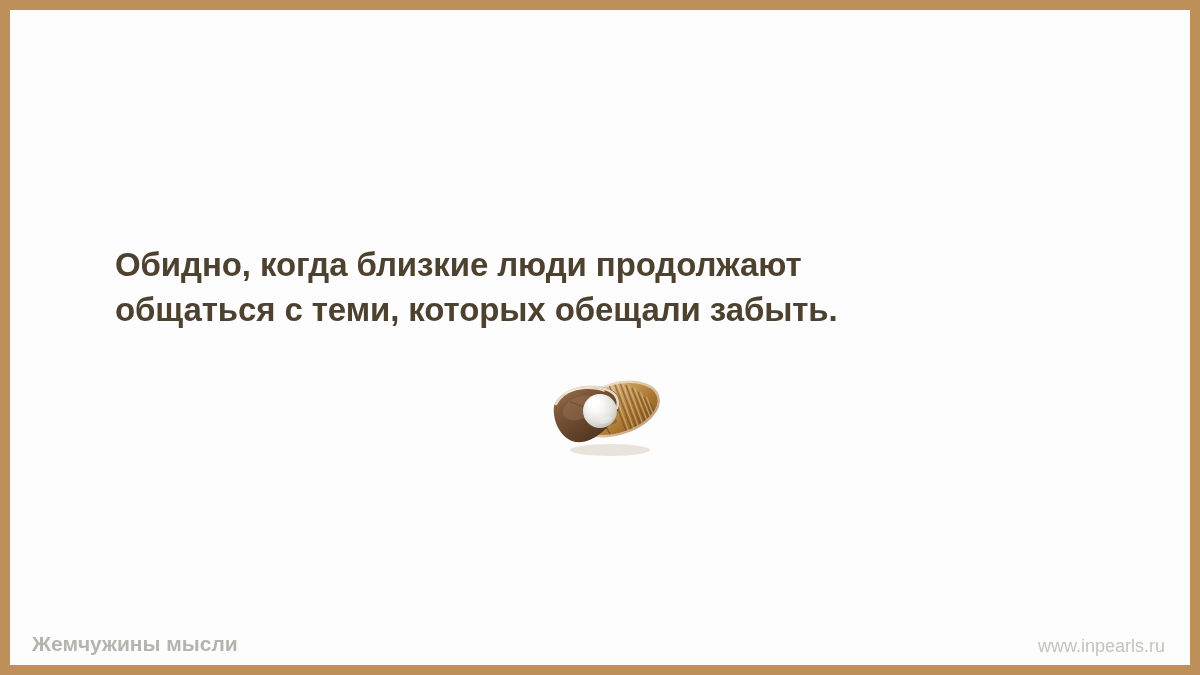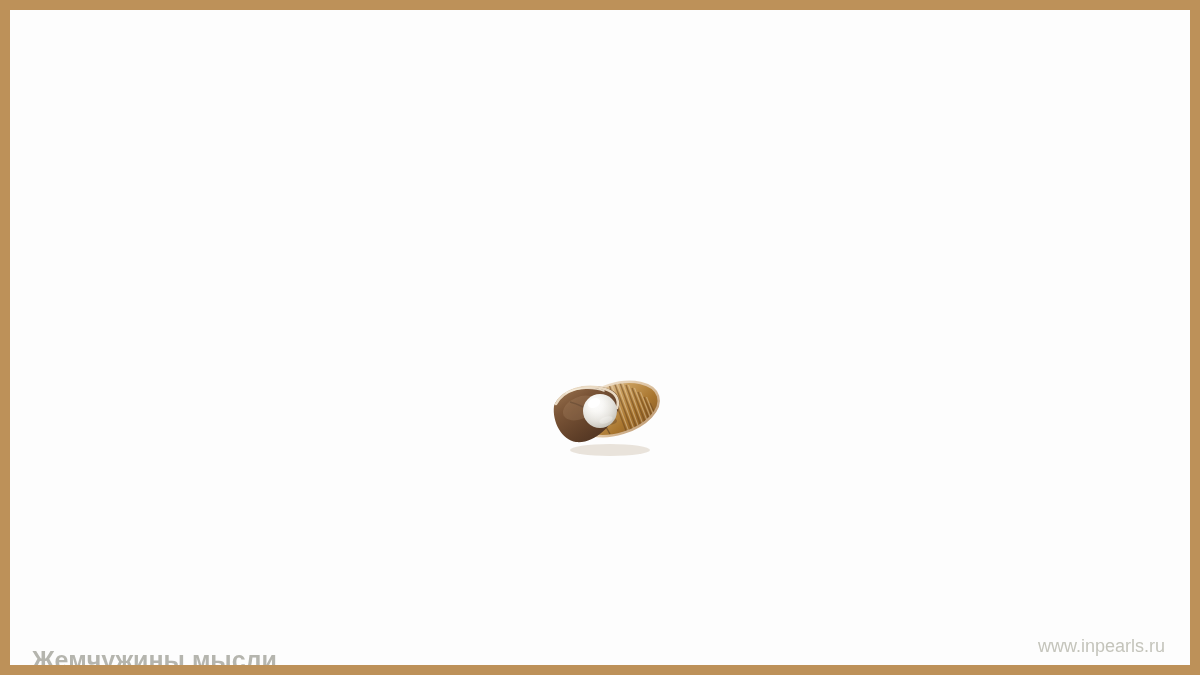--- a/index.html
+++ b/index.html
@@ -53,45 +53,49 @@
   #shell-figure svg {
     display: block;
     width: 132px;
     height: 82px;
   }
 
   
   #footer-brand {
     position: absolute;
     left: 22px;
-    top: 636px;
+    top: 620px;
     color: #b5b5ae;
     font-family: "Liberation Sans", sans-serif;
     font-weight: bold;
-    font-size: 25px;
+    font-size: 21px;
     line-height: 28px;
     white-space: nowrap;
   }
   #footer-url {
     position: absolute;
     right: 25px;
     top: 622px;
     color: #c4c4bb;
     font-family: "Liberation Sans", sans-serif;
     font-weight: normal;
     font-size: 18px;
     line-height: 28px;
     white-space: nowrap;
   }
 </style>
 </head>
 <body>
 
 <div id="page">
 
+  <div id="quote-block">
+    <div class="quote-line">Обидно, когда близкие люди продолжают</div>
+    <div class="quote-line">общаться с теми, которых обещали забыть.</div>
+  </div>
 
   <div id="shell-figure">
     <svg viewBox="0 0 132 82" xmlns="http://www.w3.org/2000/svg" aria-hidden="true">
       <defs>
         <linearGradient id="gInnerShell" x1="0.15" y1="0.1" x2="0.9" y2="0.95">
           <stop offset="0%" stop-color="#e6d2b6"></stop>
           <stop offset="35%" stop-color="#c79b59"></stop>
           <stop offset="70%" stop-color="#a9762f"></stop>
           <stop offset="100%" stop-color="#8a5c26"></stop>
         </linearGradient>

